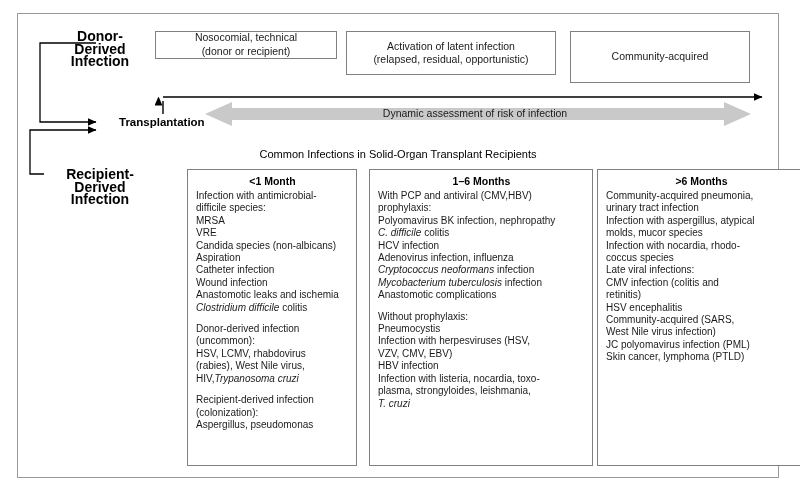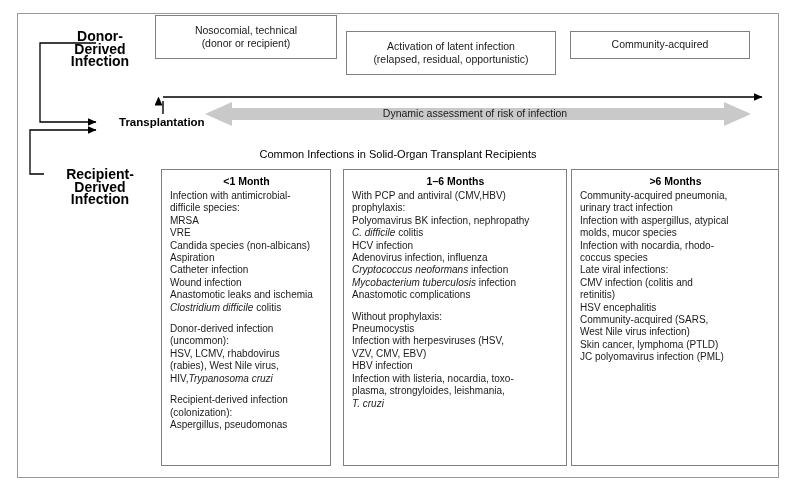--- a/index.html
+++ b/index.html
@@ -84,20 +84,21 @@
   
   .col{
     position:absolute;
     top:169px;
     height:297px;
     border:1px solid #808080;
     box-sizing:border-box;
     background:#fff;
     padding:5px 7px 4px 8px;
     overflow:hidden;
+    margin-left:26px;
   }
   #col-1{left:161px;width:170px;}
   #col-2{left:343px;width:224px;}
   #col-3{left:571px;width:208px;}
   .col-head{
     text-align:center;
     font-weight:bold;
     font-size:10.5px;
     margin-bottom:3px;
     color:#000;
@@ -116,35 +117,35 @@
   .i2{margin-left:22px;}
   .it{font-style:italic;}
 </style>
 </head>
 <body>
 
 <div id="figure">
 
   <div class="outer-frame"></div>
 
-  <div class="box top-box" id="top-box-0" style="left:155px;top:15px;width:182px;height:44px;">
+  <div class="box top-box" id="top-box-0" style="left:155px;top:31px;width:182px;height:28px;align-items:flex-end;">
     <div class="tb-inner">
       <div>Nosocomial, technical</div>
       <div>(donor or recipient)</div>
     </div>
   </div>
 
   <div class="box top-box" id="top-box-1" style="left:346px;top:31px;width:210px;height:44px;">
     <div class="tb-inner">
       <div>Activation of latent infection</div>
       <div>(relapsed, residual, opportunistic)</div>
     </div>
   </div>
 
-  <div class="box top-box" id="top-box-2" style="left:570px;top:31px;width:180px;height:28px;">
+  <div class="box top-box" id="top-box-2" style="left:570px;top:31px;width:180px;height:52px;">
     <div class="tb-inner">
       <div>Community-acquired</div>
     </div>
   </div>
 
   <div class="side-label" id="label-donor">
     <div>Donor-Derived</div>
     <div>Infection</div>
   </div>
 
@@ -248,18 +249,18 @@
         <li class="i0">Infection with aspergillus, atypical</li>
         <li class="i1">molds, mucor species</li>
         <li class="i0">Infection with nocardia, rhodo-</li>
         <li class="i1">coccus species</li>
         <li class="i0">Late viral infections:</li>
         <li class="i1">CMV infection (colitis and</li>
         <li class="i2">retinitis)</li>
         <li class="i1">HSV encephalitis</li>
         <li class="i1">Community-acquired (SARS,</li>
         <li class="i2">West Nile virus infection)</li>
+        <li class="i1">JC polyomavirus infection (PML)</li>
         <li class="i1">Skin cancer, lymphoma (PTLD)</li>
-        <li class="i1">JC polyomavirus infection (PML)</li>
       </ul>
   </div>
 
 </div>
 
 </body></html>

